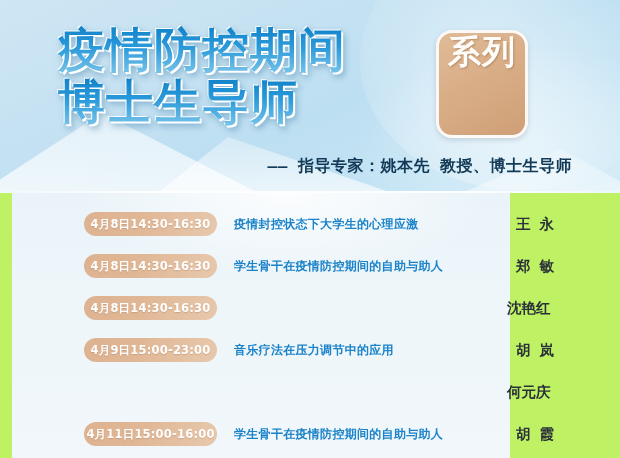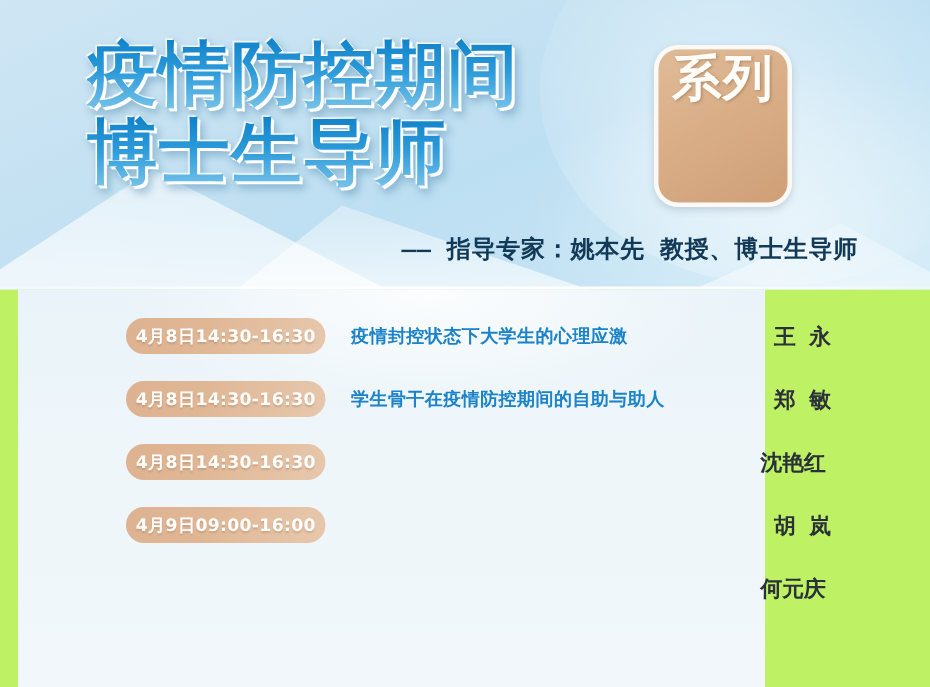--- a/index.html
+++ b/index.html
@@ -195,23 +195,29 @@
       <div class="ltitle">学生骨干在疫情防控期间的自助与助人</div>
       <div class="speaker sp2">郑敏</div>
     </div>
 
     <div class="row">
       <div class="pill">4月8日14:30-16:30</div>
       <div class="speaker">沈艳红</div>
     </div>
 
     <div class="row">
-      <div class="pill">4月9日09:00-16:00</div>
+      <div class="pill">4月9日15:00-23:00</div>
+      <div class="ltitle">音乐疗法在压力调节中的应用</div>
       <div class="speaker sp2">胡岚</div>
     </div>
 
     <div class="row">
       <div class="speaker">何元庆</div>
     </div>
 
+    <div class="row">
+      <div class="pill">4月11日15:00-16:00</div>
+      <div class="ltitle">学生骨干在疫情防控期间的自助与助人</div>
+      <div class="speaker sp2">胡霞</div>
+    </div>
 
   </div>
 </div>
 
 </body></html>

